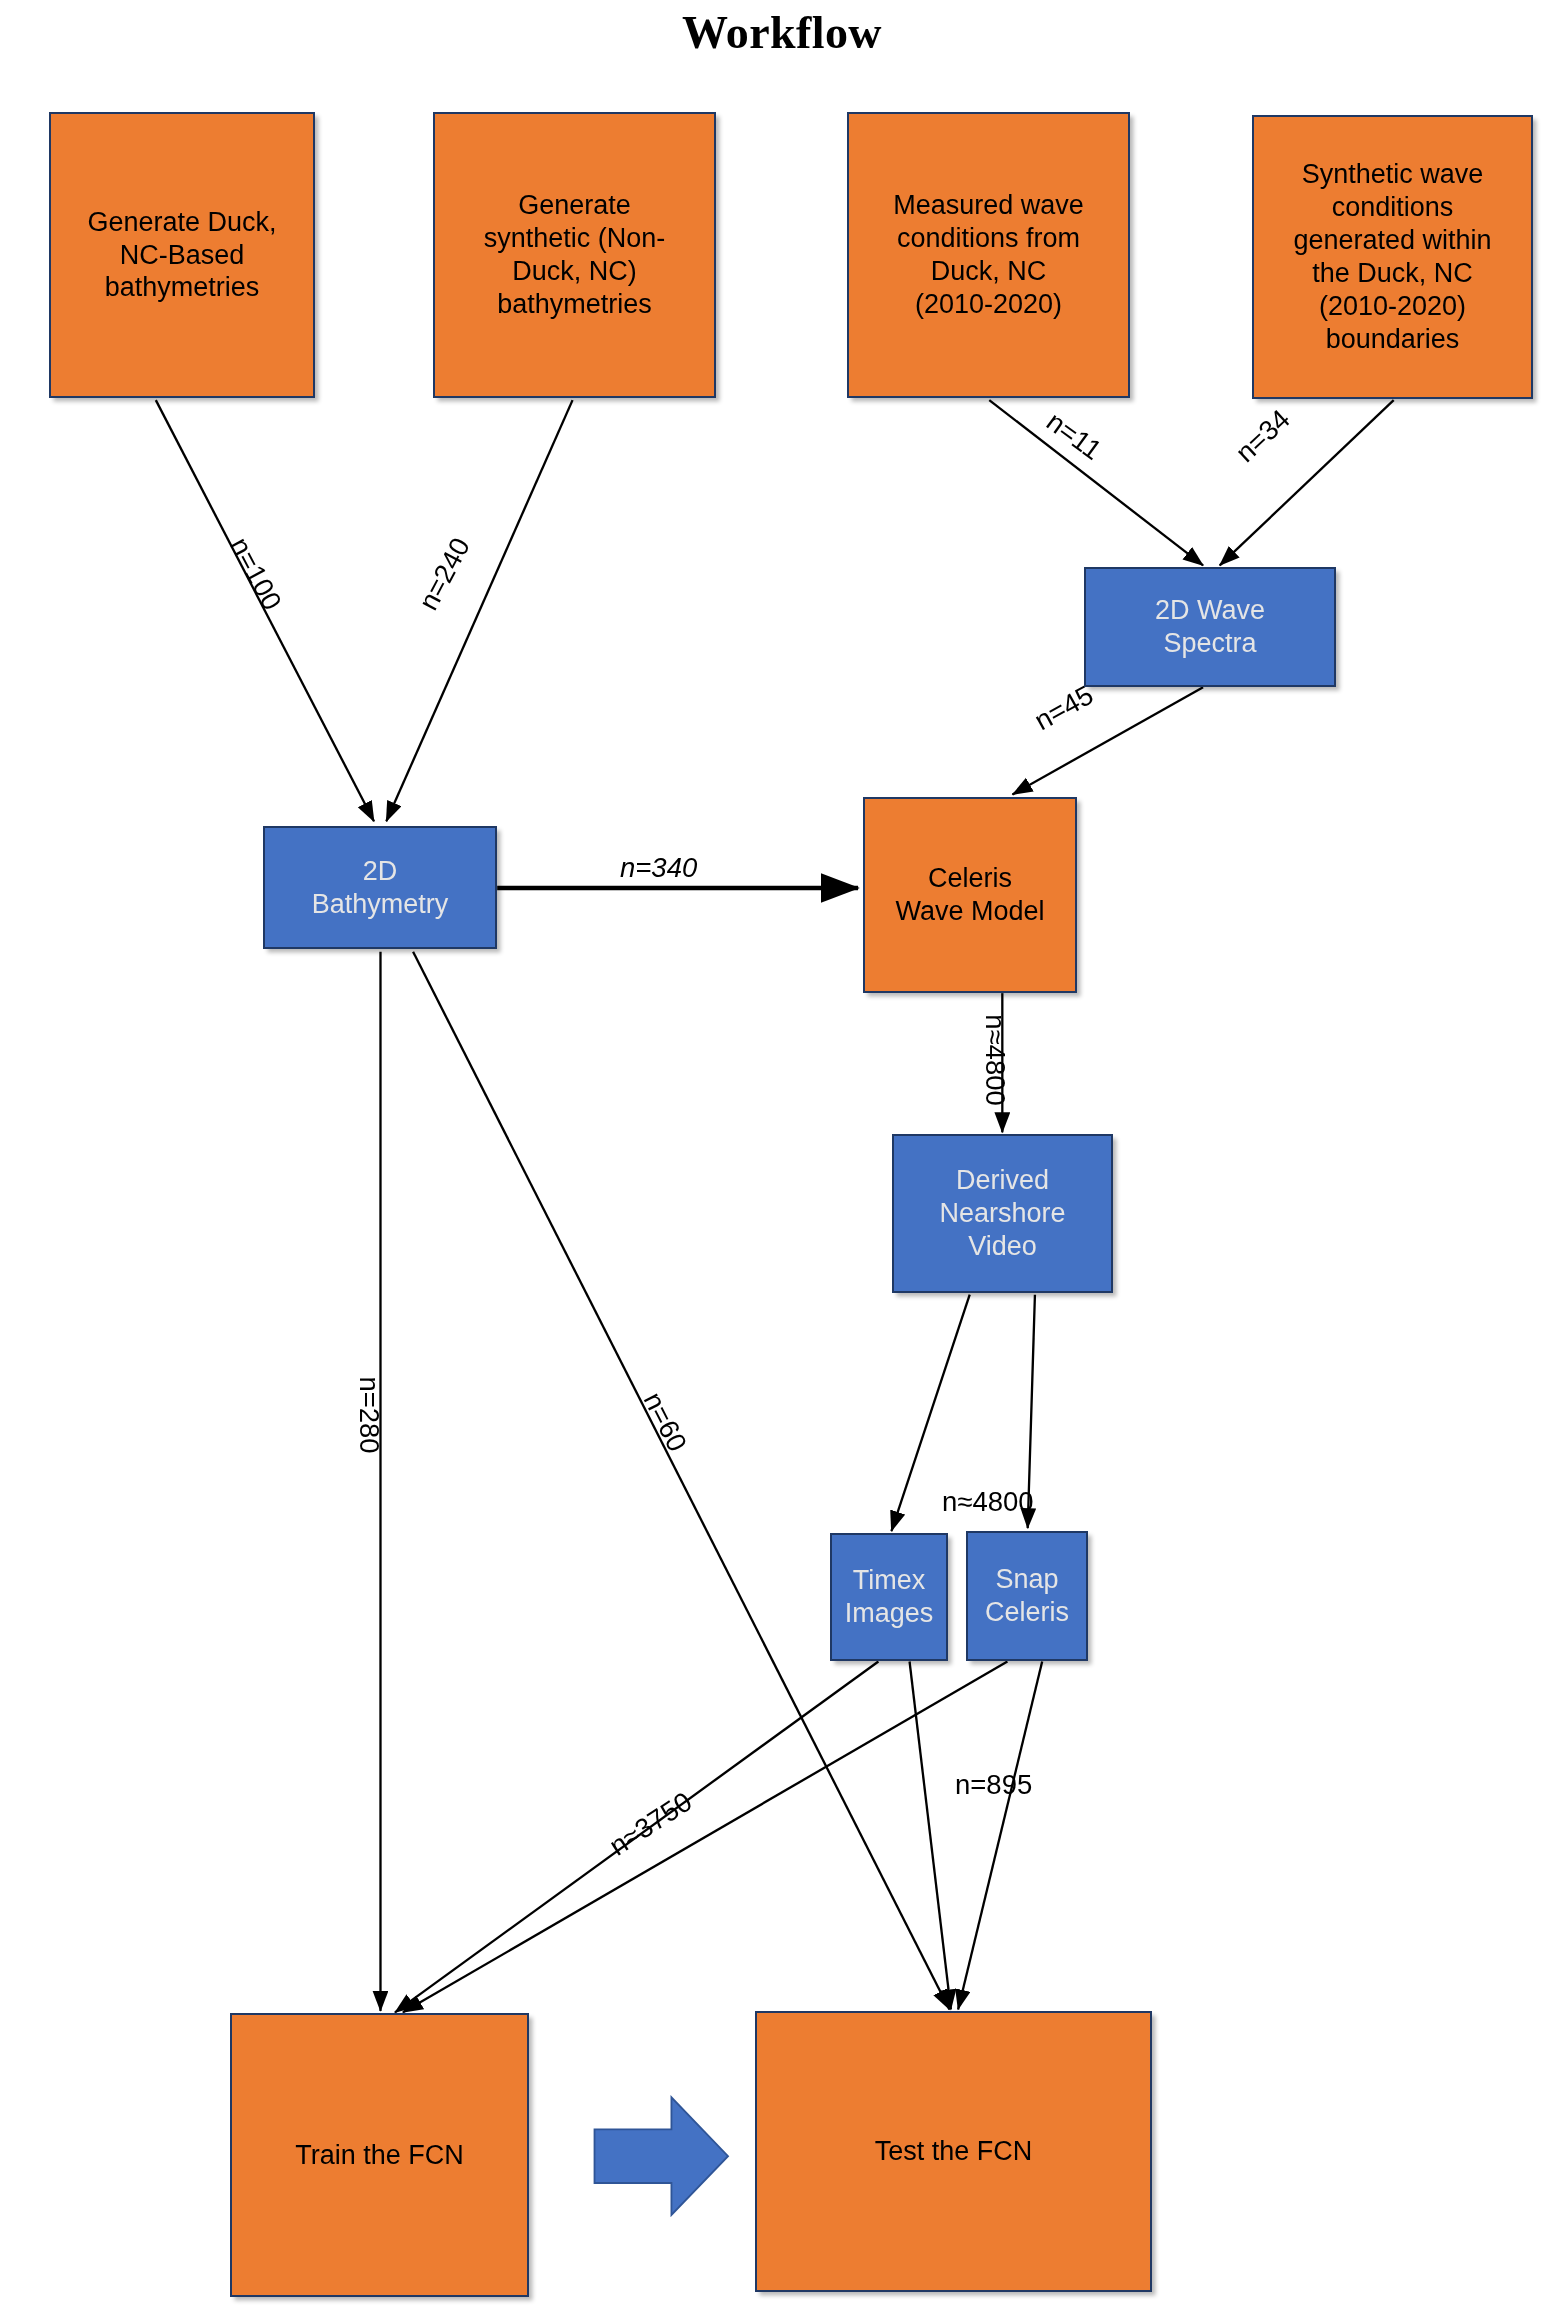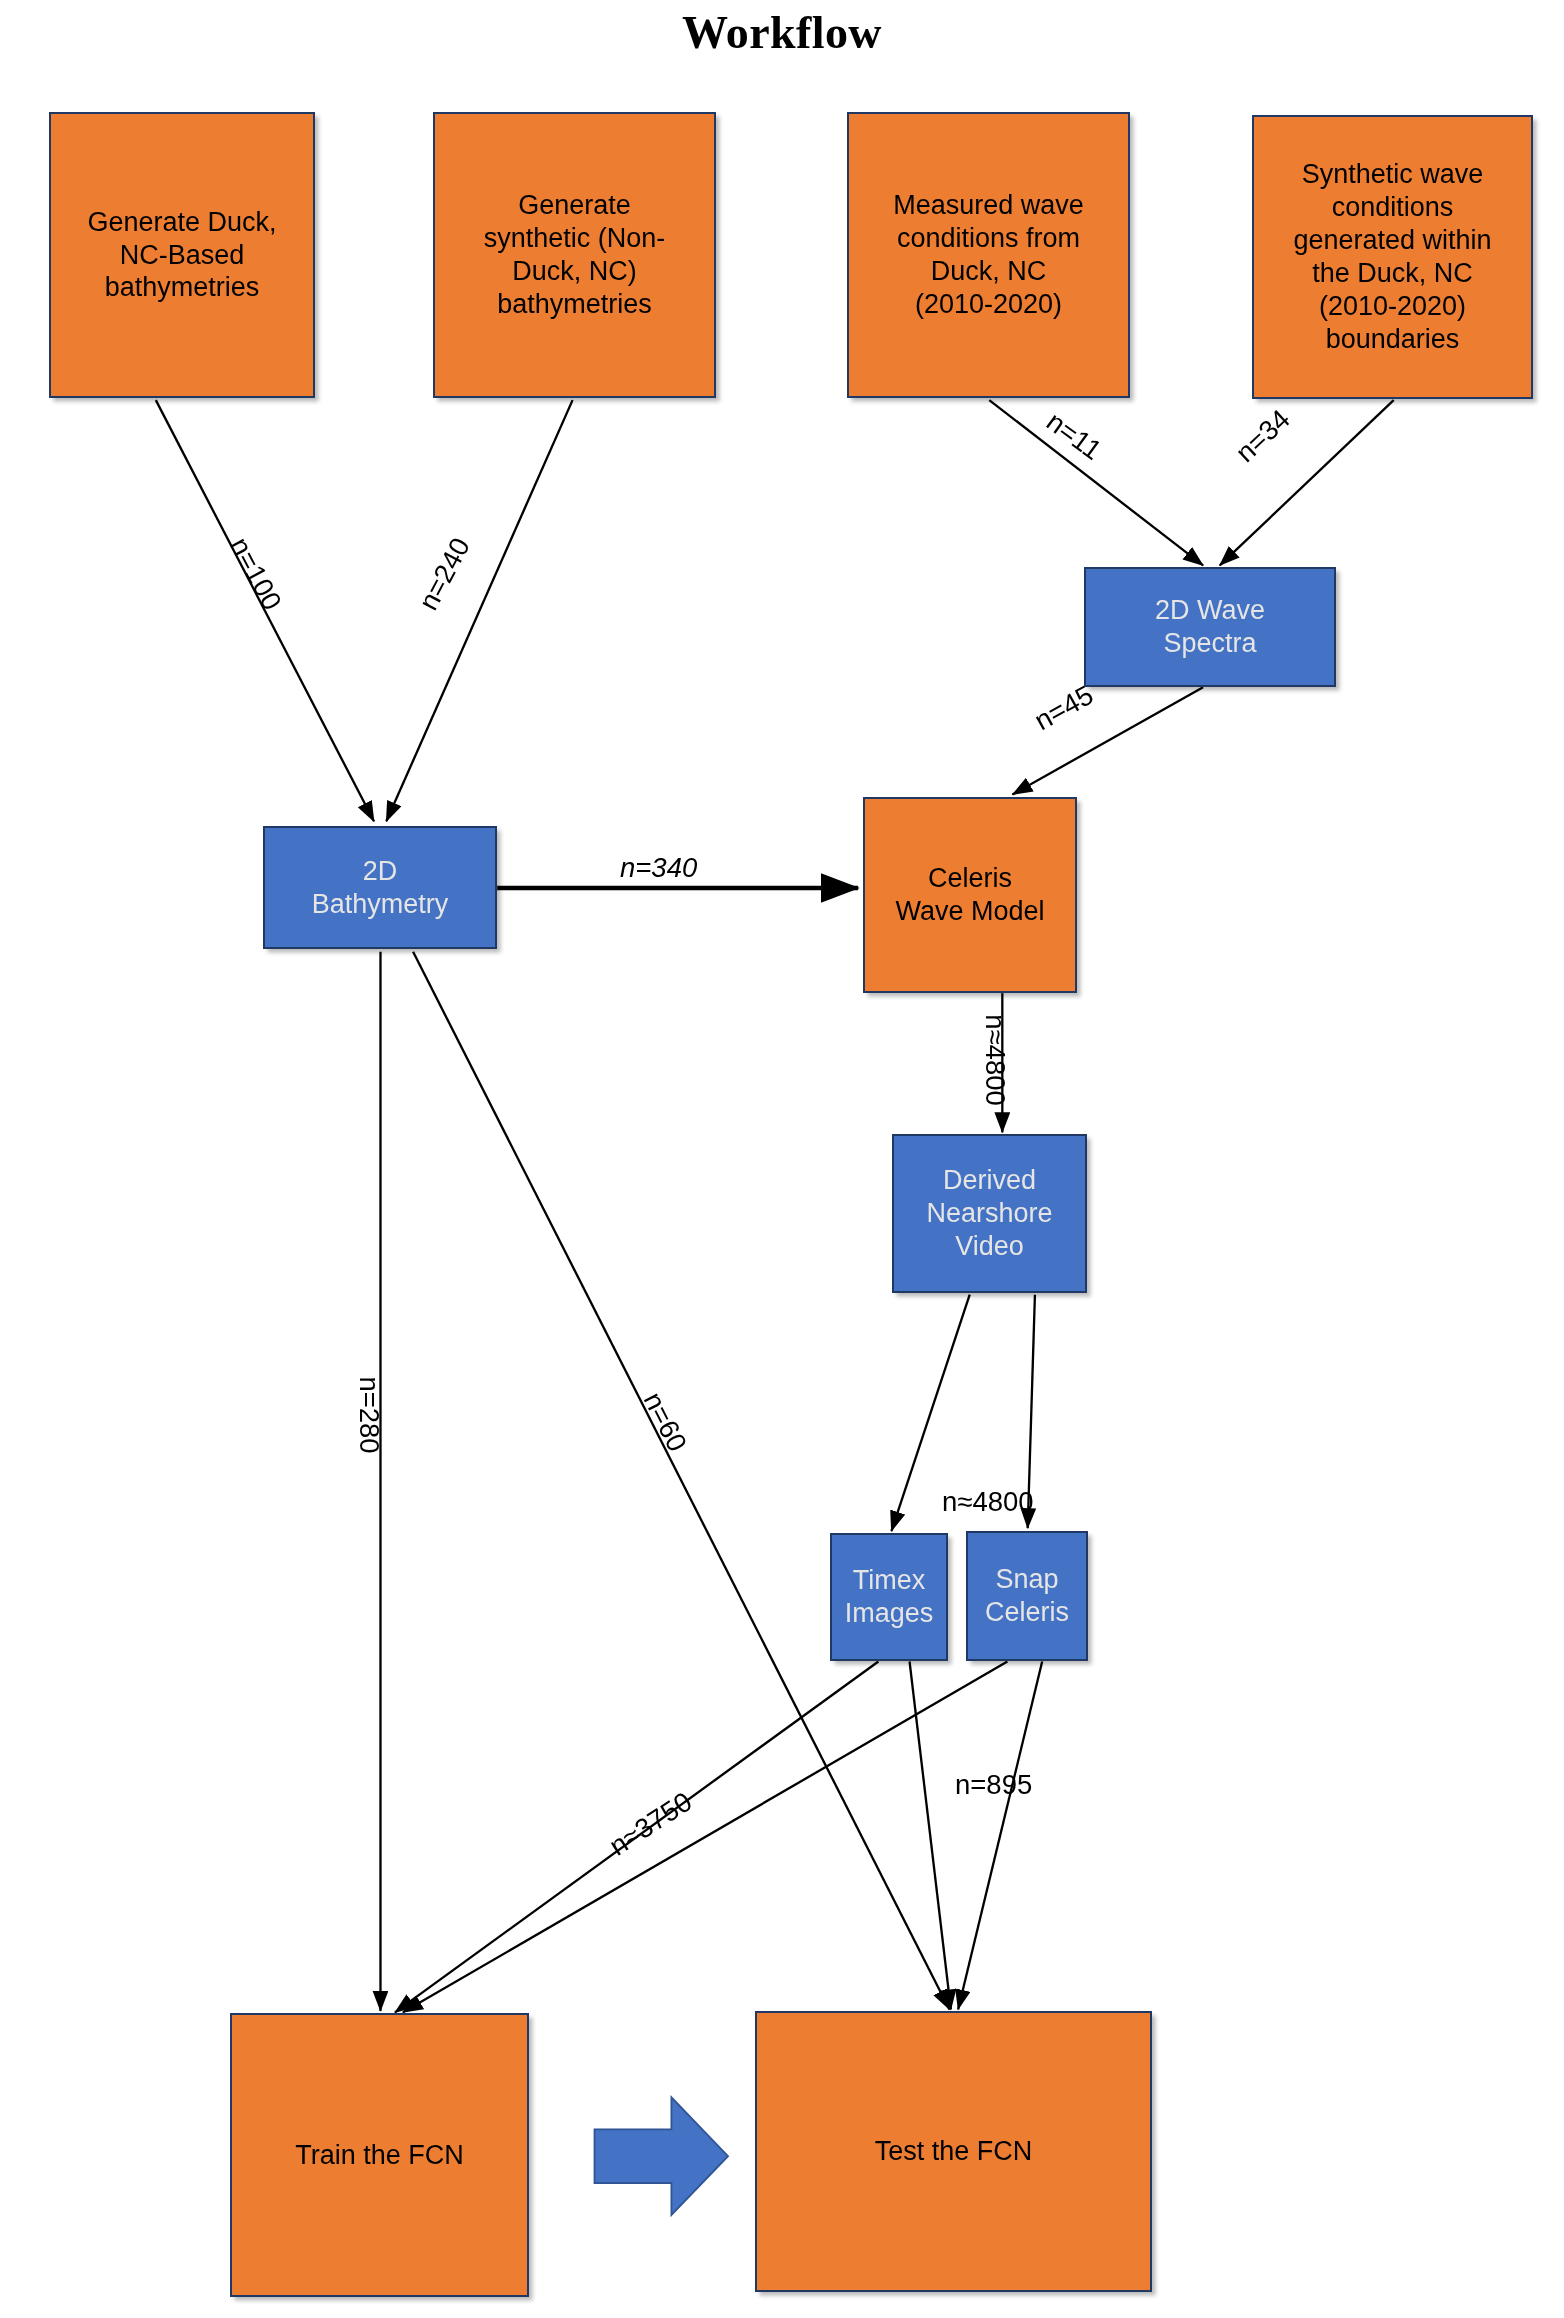--- a/index.html
+++ b/index.html
@@ -125,21 +125,21 @@
   <div class="node blue" style="left:263px;top:826px;width:234px;height:123px;">
     <span>2D
 Bathymetry</span>
   </div>
 
   <div class="node orange" style="left:863px;top:797px;width:214px;height:196px;">
     <span>Celeris
 Wave Model</span>
   </div>
 
-  <div class="node blue" style="left:892px;top:1134px;width:195px;height:159px;">
+  <div class="node blue" style="left:892px;top:1134px;width:221px;height:159px;">
     <span>Derived
 Nearshore
 Video</span>
   </div>
 
   <div class="node blue" style="left:830px;top:1533px;width:118px;height:128px;">
     <span>Timex
 Images</span>
   </div>
 

